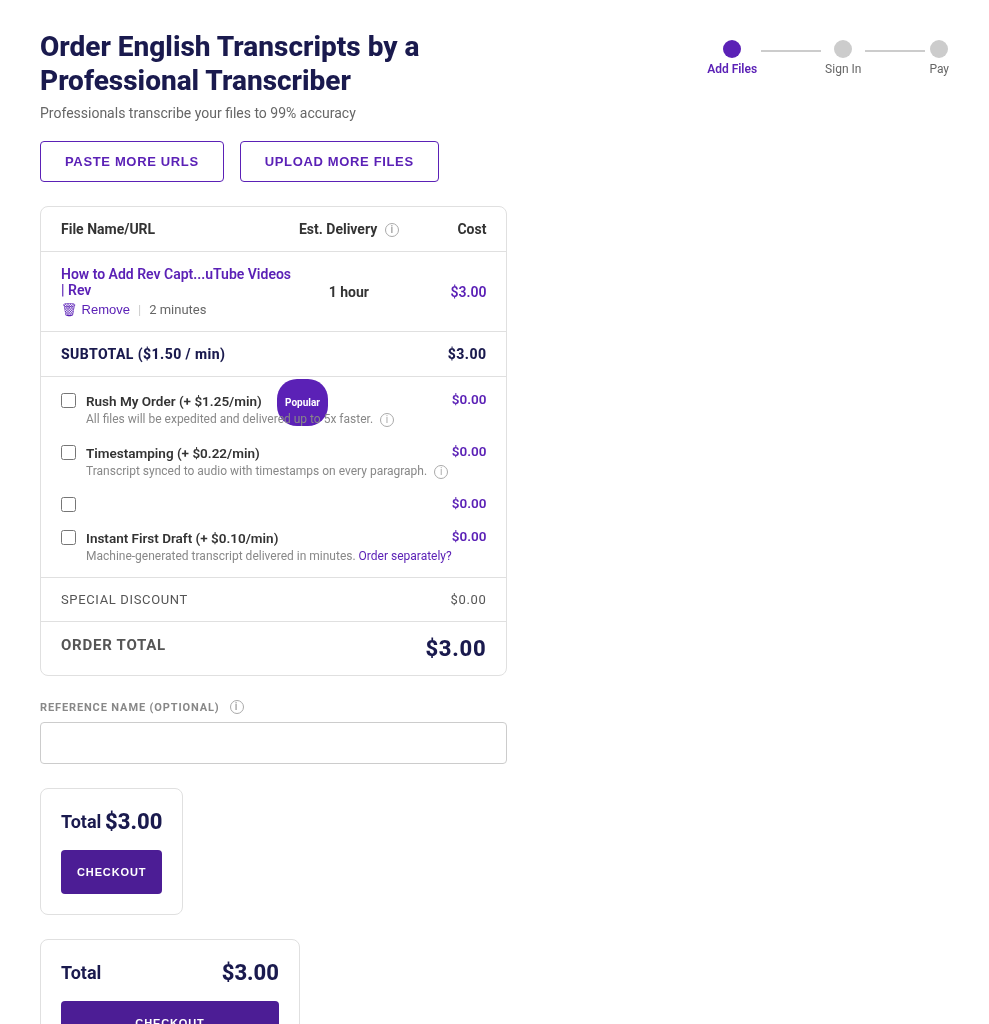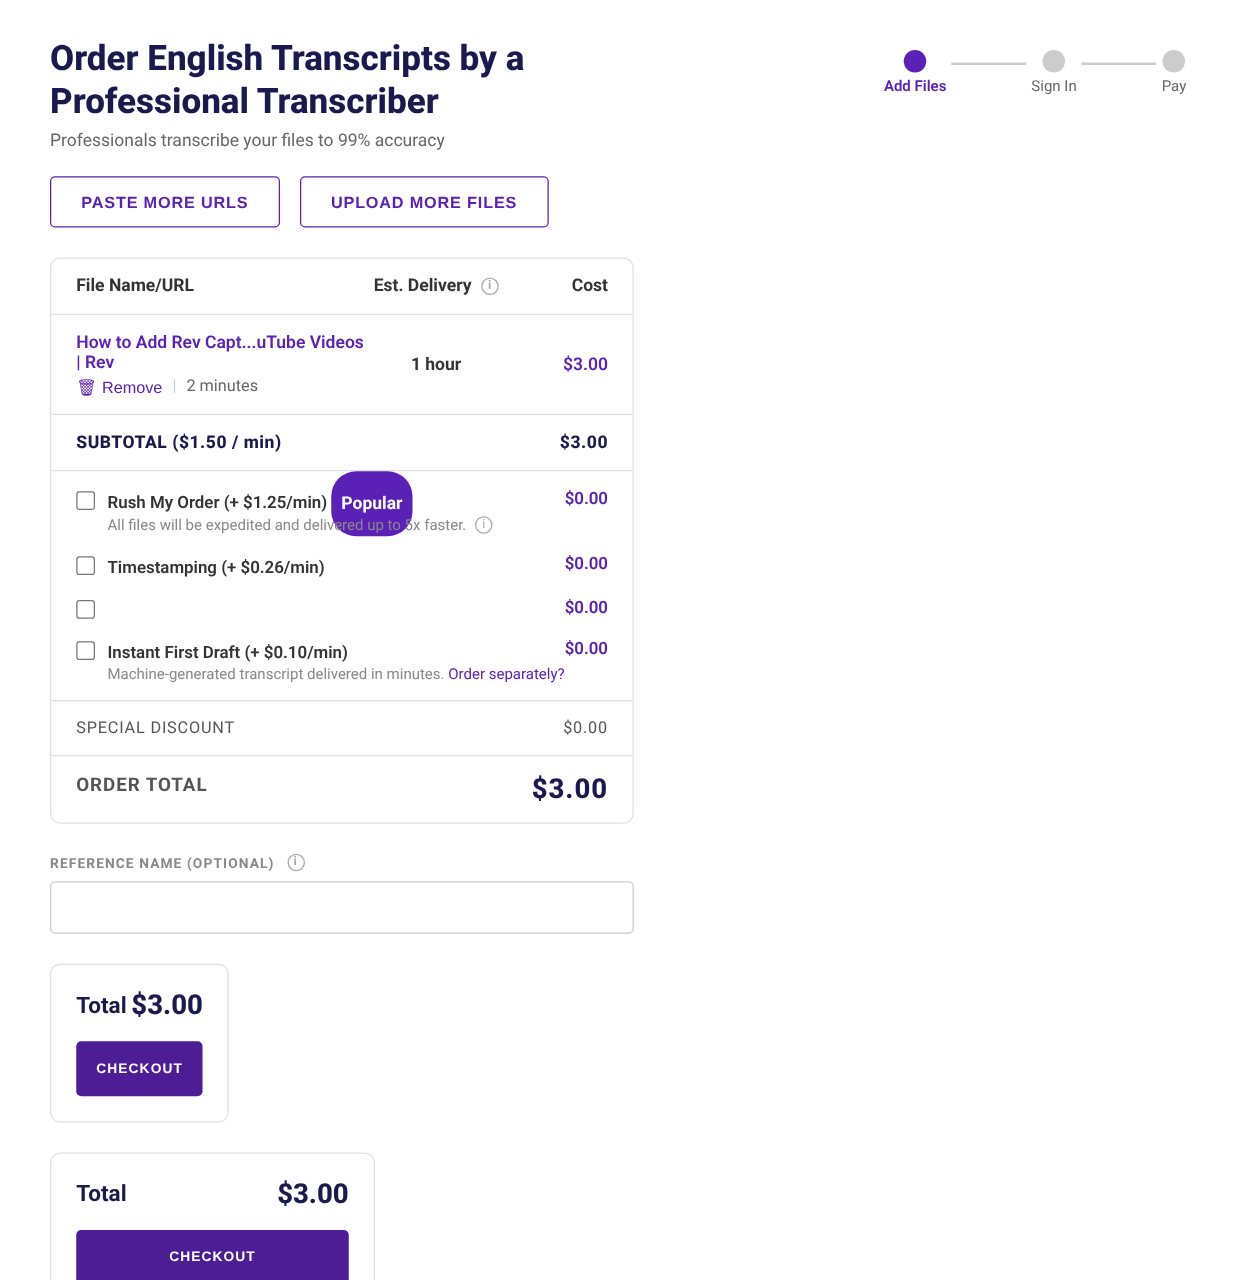--- a/index.html
+++ b/index.html
@@ -205,25 +205,25 @@
     }
     .addon-price {
       font-size: 13.5px;
       color: #5b21b6;
       font-weight: 600;
       white-space: nowrap;
     }
     .popular-badge {
       background: #5b21b6;
       color: #fff;
-      font-size: 14px;
+      font-size: 10px;
       font-weight: 700;
       padding: 18px 8px;
       border-radius: 20px;
-      margin-left: 0;
+      margin-left: 12px;
       vertical-align: middle;
     }
     .info-icon {
       display: inline-block;
       width: 14px;
       height: 14px;
       border: 1.5px solid #aaa;
       border-radius: 50%;
       color: #aaa;
       font-size: 10px;
@@ -436,21 +436,25 @@
                 </div>
               </div>
             </div>
             <span class="addon-price">$0.00</span>
           </div>
 
           <div class="addon-item">
             <div class="addon-left">
               <input type="checkbox" class="addon-checkbox" style="">
               <div class="addon-info">
-                <span class="addon-title">Timestamping (+ $0.26/min)</span>
+                <span class="addon-title">Timestamping (+ $0.22/min)</span>
+                <div class="addon-desc">
+                  <span>Transcript synced to audio with timestamps on every paragraph.</span>
+                  <span class="info-icon">i</span>
+                </div>
               </div>
             </div>
             <span class="addon-price">$0.00</span>
           </div>
 
           <div class="addon-item">
             <div class="addon-left">
               <input type="checkbox" class="addon-checkbox" style="">
             </div>
             <span class="addon-price">$0.00</span>

